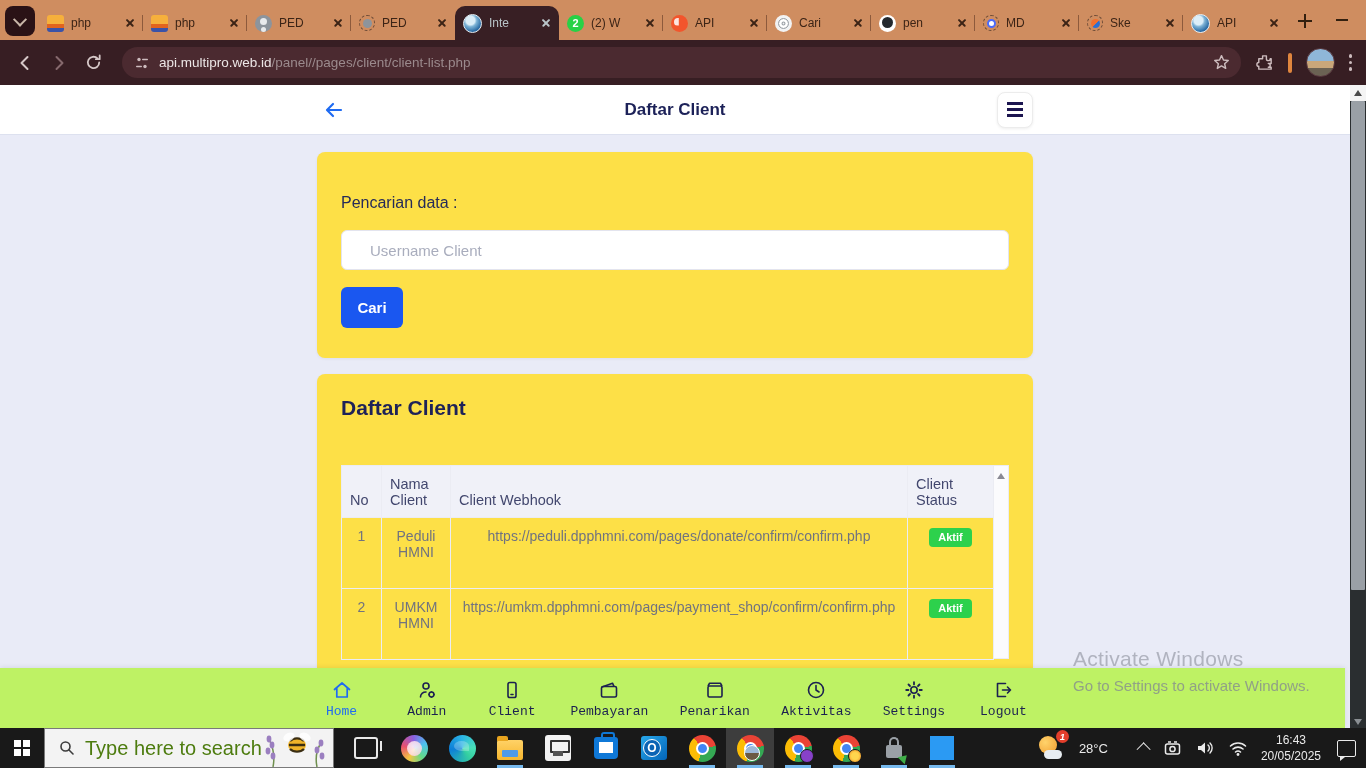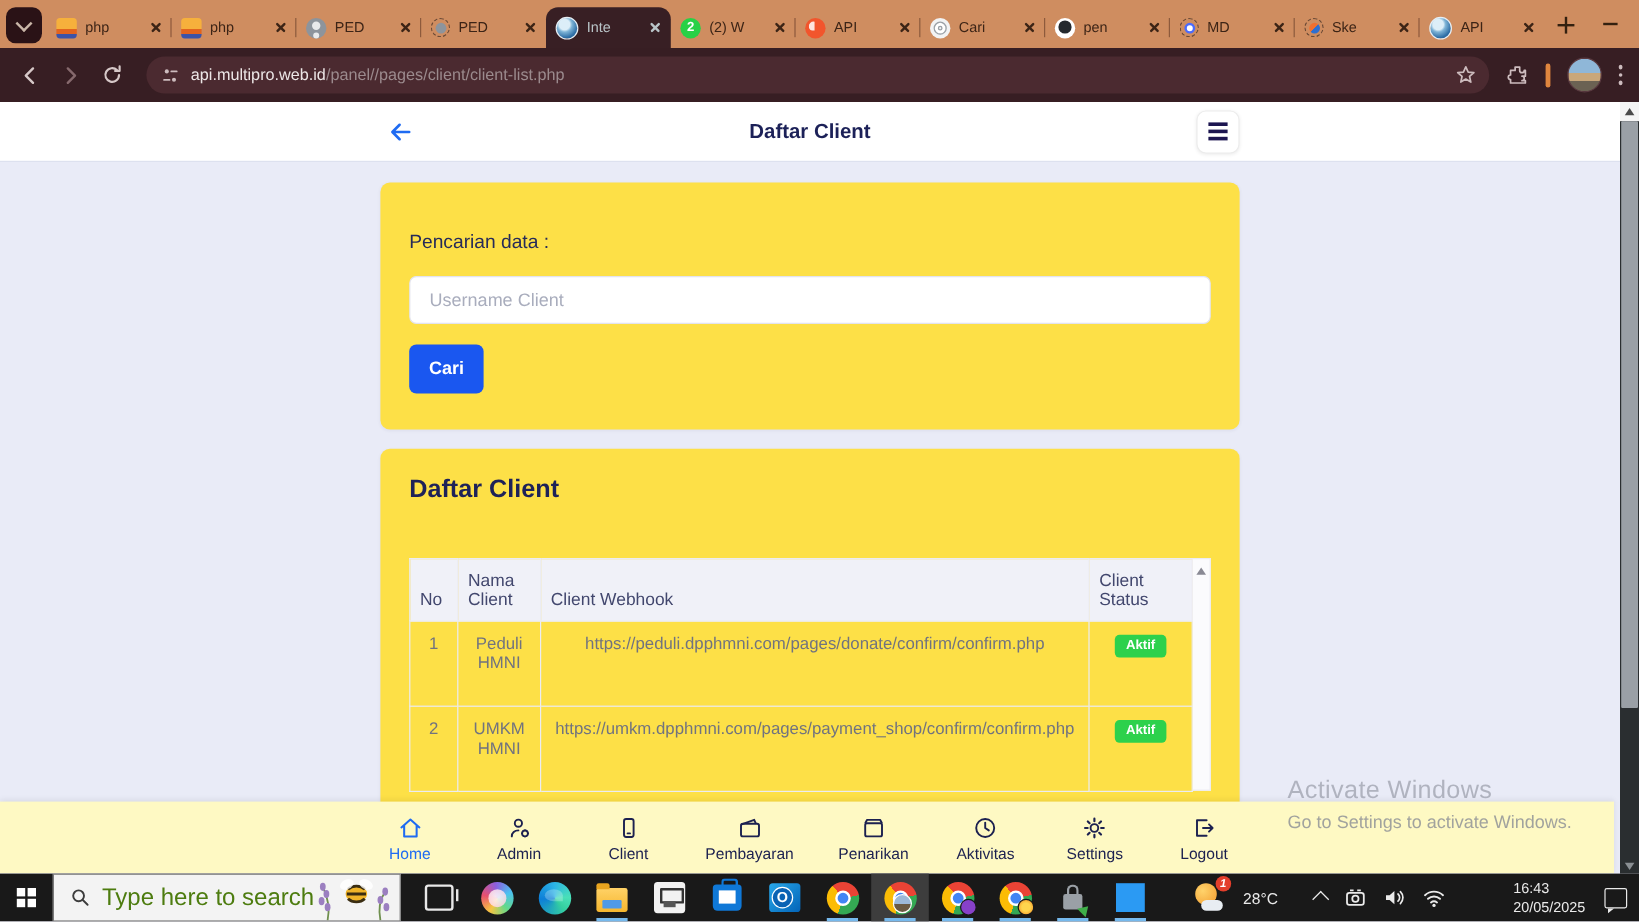--- a/index.html
+++ b/index.html
@@ -68,21 +68,21 @@
   .ph-title{position:absolute;left:0;right:0;text-align:center;font-size:17px;font-weight:600;color:#1c2158;}
   .back-btn{color:#1f6bf2;z-index:2;width:34px;height:34px;display:flex;align-items:center;justify-content:center;}
   .menu-btn{z-index:2;width:34px;height:34px;background:#fff;border:1px solid #ececec;border-radius:8px;box-shadow:0 1px 3px rgba(0,0,0,.07);
     display:flex;flex-direction:column;align-items:center;justify-content:center;gap:3.5px;}
   .menu-btn i{width:16px;height:2.6px;background:#1c1550;display:block;}
   .content{position:absolute;top:67px;left:0;right:0;}
   .container{width:716px;margin:0 auto;}
   .card{background:#fde047;border-radius:8px;box-shadow:0 1px 3px rgba(30,40,90,.06);}
   .card1{height:206px;box-sizing:border-box;padding:42px 24px 0;}
   .search-label{font-size:16px;color:#262b59;margin-bottom:18px;}
-  .search-input{width:100%;height:40px;box-sizing:border-box;border:1px solid #e3e4ee;border-radius:6px;padding:0 16px;
+  .search-input{width:100%;height:40px;box-sizing:border-box;border:1px solid #e3e4ee;border-radius:6px;padding:0 28px;
     font-size:15px;color:#333;outline:none;font-family:"Liberation Sans",sans-serif;}
   .search-input::placeholder{color:#a9adbd;}
   .cari-btn{margin-top:17px;width:62px;height:41px;background:#1a57f0;color:#fff;border:none;border-radius:6px;
     font-size:15px;font-weight:bold;font-family:"Liberation Sans",sans-serif;cursor:pointer;}
   .card2{margin-top:16px;height:340px;box-sizing:border-box;padding:22px 24px 0;}
   .card2 h2{margin:0;font-size:21px;font-weight:bold;color:#1e2258;}
   .table-wrap{margin-top:45px;display:flex;}
   table.clients{border-collapse:collapse;table-layout:fixed;width:652px;font-size:14px;}
   table.clients th,table.clients td{border:1px solid #ebecf3;}
   table.clients th{background:#f0f1f8;color:#42476e;font-size:14.5px;font-weight:normal;text-align:left;
@@ -92,21 +92,21 @@
   .col-no{width:40px;} .col-name{width:69px;} .col-web{width:457px;} .col-status{width:86px;}
   tr.datarow{height:71px;}
   tr.hdr{height:52px;}
   .badge{display:inline-block;background:#2dd14c;color:#fff;font-size:11px;font-weight:bold;
     padding:4px 9px;border-radius:4px;line-height:1;}
   .inner-scroll{width:15px;height:194px;background:#fbfbfd;border:1px solid #ececf2;border-left:none;box-sizing:border-box;position:relative;}
   .inner-scroll::before{content:"";position:absolute;top:7px;left:3px;width:0;height:0;
     border-left:4px solid transparent;border-right:4px solid transparent;border-bottom:6px solid #8a8a94;}
 
   
-  .bottom-nav{position:absolute;left:0;right:5px;top:583px;height:60px;background:#fef9c3;box-shadow:0 -1px 5px rgba(0,0,0,.08);}
+  .bottom-nav{position:absolute;left:0;right:5px;top:583px;height:60px;background:#bef264;box-shadow:0 -1px 5px rgba(0,0,0,.08);font-family:Liberation Mono, monospace;}
   .bn-inner{width:716px;margin:0 auto;height:100%;display:flex;align-items:center;justify-content:space-between;padding-top:2px;box-sizing:border-box;}
   .bn-item{display:flex;flex-direction:column;align-items:center;gap:3px;color:#1c2150;cursor:pointer;min-width:54px;}
   .bn-item.active{color:#1f6bf2;}
   .bn-item span{font-size:13px;}
   .bn-item svg{display:block;}
 
   
   .wm1{position:absolute;left:1073px;top:562px;font-size:21px;color:rgba(130,133,145,.55);letter-spacing:.3px;}
   .wm2{position:absolute;left:1073px;top:592px;font-size:15px;color:rgba(130,133,145,.75);}
 
@@ -160,21 +160,21 @@
   .ic-lock::after{content:"";position:absolute;right:-7px;bottom:-4px;width:0;height:0;border-left:5px solid transparent;border-right:5px solid transparent;border-top:8px solid #3fae49;transform:rotate(-135deg);}
   .ic-vscode{width:24px;height:24px;margin:auto;background:#2b9af3;clip-path:polygon(70% 0,100% 12%,100% 88%,70% 100%,15% 70%,0 78%,0 22%,15 30%);}
   .tray{margin-left:auto;display:flex;align-items:center;gap:13px;padding-right:10px;color:#eaeaea;}
   .weather{position:relative;width:28px;height:28px;}
   .weather .sun{position:absolute;left:1px;top:2px;width:18px;height:18px;border-radius:50%;background:radial-gradient(circle at 35% 35%,#ffd36b,#f29c2f);}
   .weather .cloud{position:absolute;left:6px;bottom:3px;width:18px;height:9px;border-radius:8px;background:#e8edf2;}
   .weather .wbadge{position:absolute;right:-3px;top:-4px;min-width:13px;height:13px;border-radius:7px;background:#e33e2b;color:#fff;
     font-size:9.5px;font-weight:bold;text-align:center;line-height:13px;}
   .temp{font-size:13px;}
   .tray-chev{width:9px;height:9px;border-left:1.8px solid #eaeaea;border-top:1.8px solid #eaeaea;transform:rotate(45deg) translateY(2px);}
-  .clockblock{text-align:left;font-size:12px;line-height:1.35;margin-left:43px;}
+  .clockblock{text-align:center;font-size:12px;line-height:1.35;}
   .ic-ac{width:17px;height:15px;border:1.6px solid #eaeaea;border-radius:2px;position:relative;margin-left:3px;}
   .ic-ac::after{content:"";position:absolute;left:2px;bottom:-5px;width:0;height:0;border-top:4px solid #eaeaea;border-right:5px solid transparent;}
   .trayicon{display:flex;align-items:center;justify-content:center;}
 </style>
 </head>
 <body>
 
 <div class="screen">
 
   <div class="tabbar">

